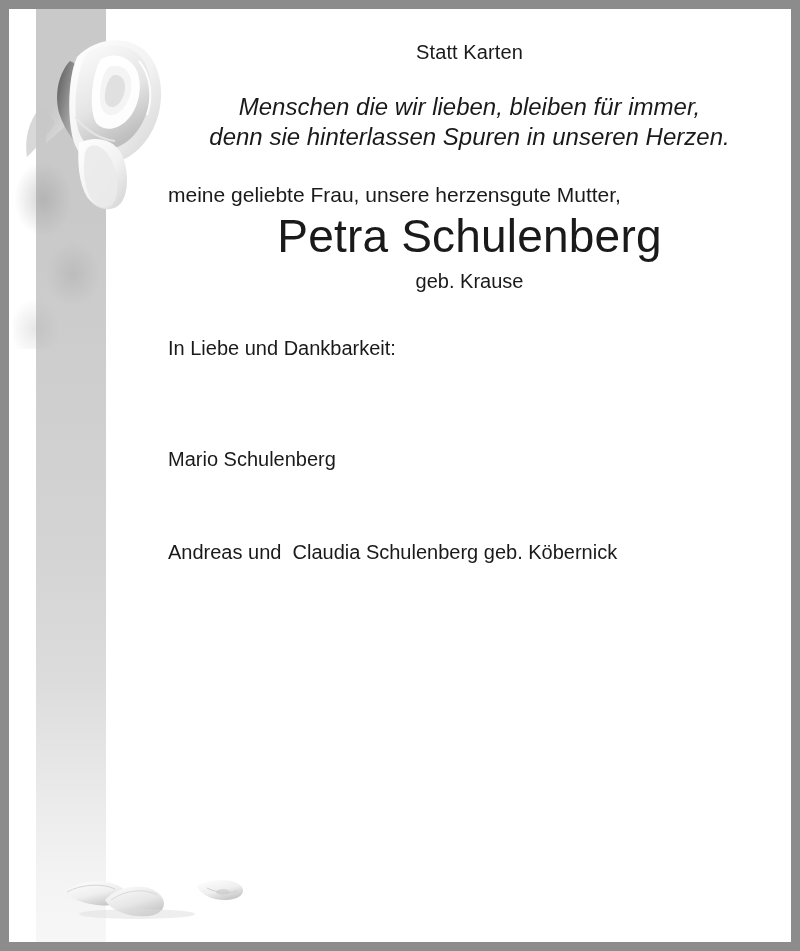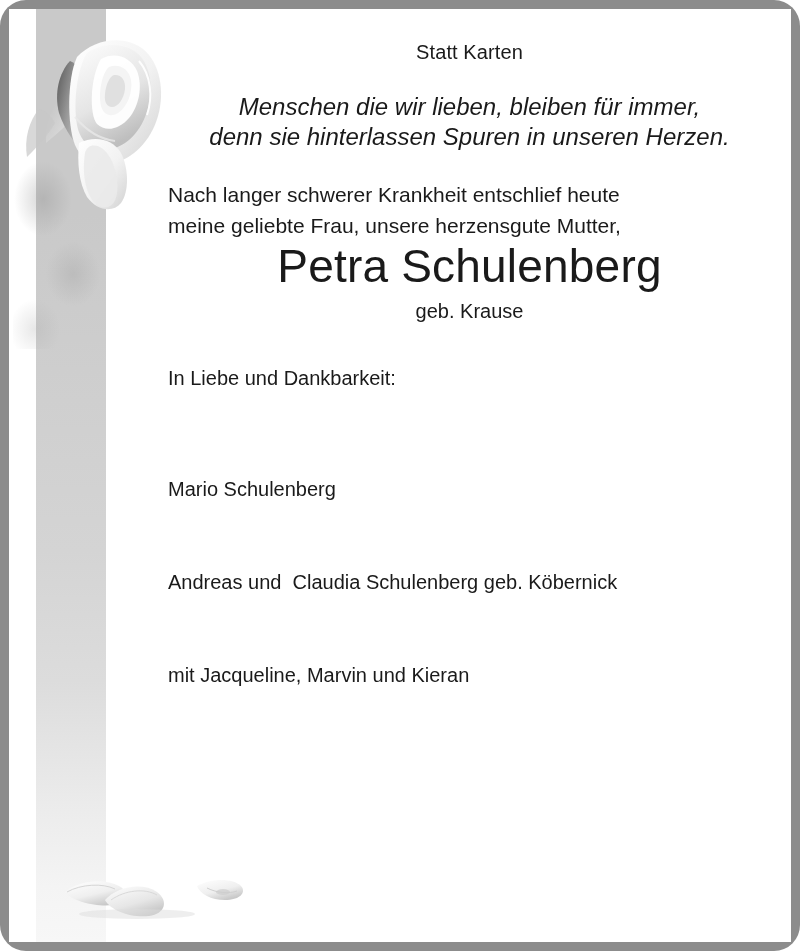--- a/index.html
+++ b/index.html
@@ -12,21 +12,20 @@
   }
 
   .notice {
     position: relative;
     width: 800px;
     height: 951px;
     box-sizing: border-box;
     background: #8c8c8c;
     padding: 9px;
     overflow: hidden;
-    border-radius: 26px;
   }
 
   .notice-inner {
     position: relative;
     width: 100%;
     height: 100%;
     background: #ffffff;
     box-sizing: border-box;
     overflow: hidden;
   }
@@ -258,34 +257,32 @@
     <div class="content">
 
       <div class="line-centered statt-karten">Statt Karten</div>
 
       <div class="verse line-centered">
         <div>Menschen die wir lieben, bleiben für immer,</div>
         <div>denn sie hinterlassen Spuren in unseren Herzen.</div>
       </div>
 
       <div class="para-justify intro">
-        <span>Nach langer schwerer Krankheit entschlief heute</span>
         <span>meine geliebte Frau, unsere herzensgute Mutter,</span>
       </div>
 
       <div class="name-block">
         <div class="full-name">Petra Schulenberg</div>
         <div class="maiden-name">geb. Krause</div>
       </div>
 
       <div class="thanks-label">In Liebe und Dankbarkeit:</div>
 
       <div class="survivors">
         <div>Mario Schulenberg</div>
         <div>Andreas und  Claudia Schulenberg geb. Köbernick</div>
-        <div>mit Jacqueline, Marvin und Kieran</div>
         
         
       </div>
 
     </div>
   </div>
 </div>
 
 </body></html>

